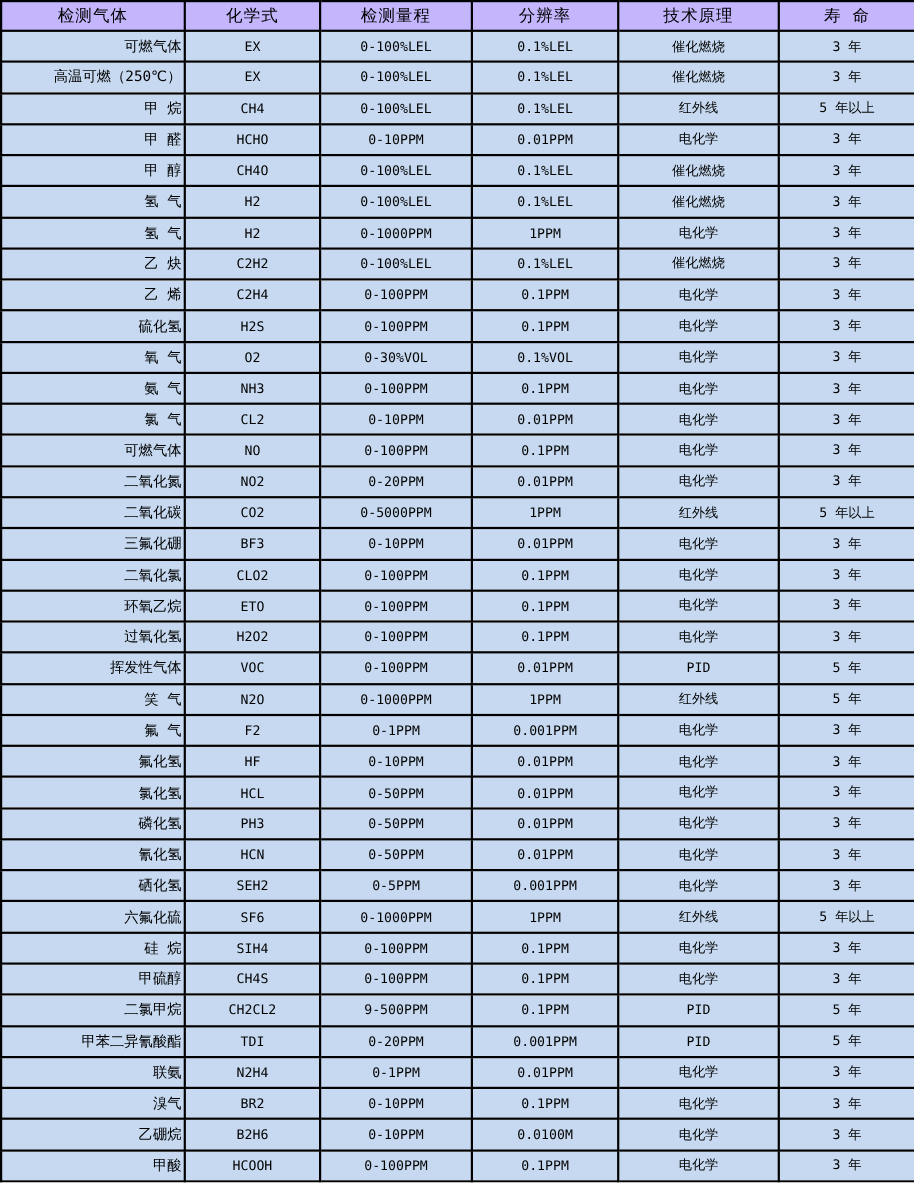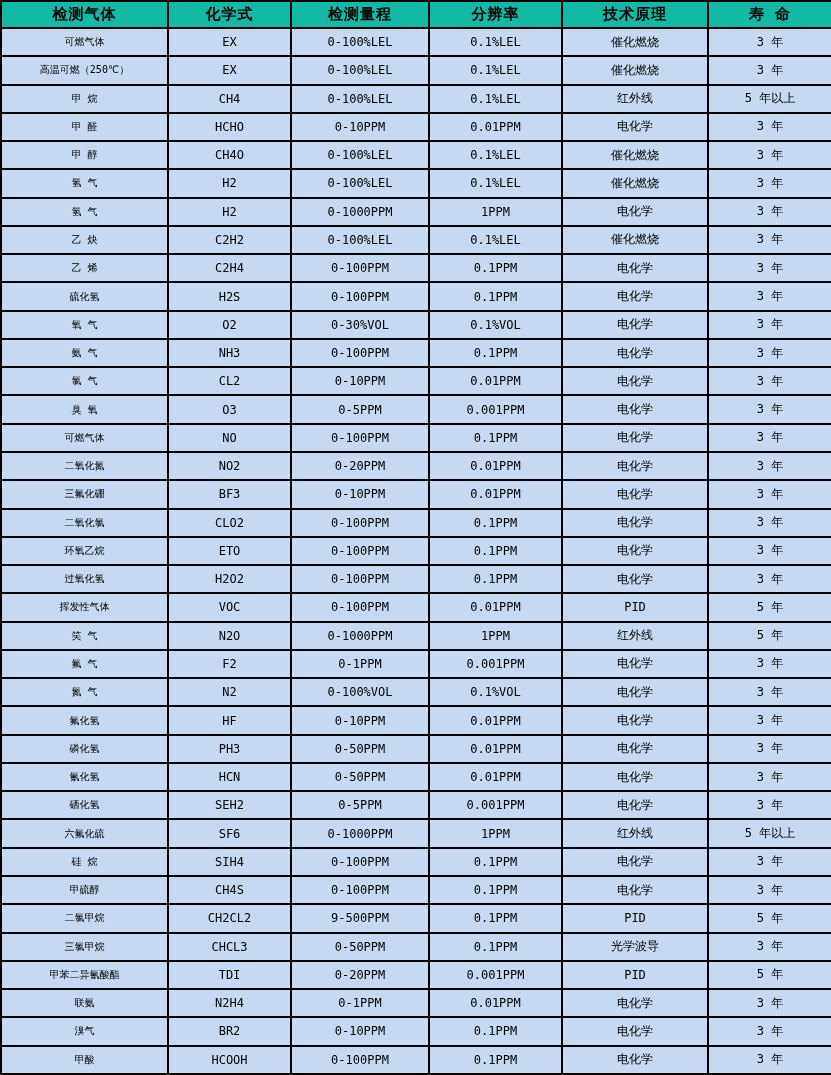--- a/index.html
+++ b/index.html
@@ -29,33 +29,34 @@
   table.gas-table th,
   table.gas-table td {
     border: 2px solid #000000;
     text-align: center;
     vertical-align: middle;
     padding: 0 2px;
     overflow: hidden;
     white-space: nowrap;
   }
   table.gas-table th {
-    background: #14b8a6;
+    background: #c4b5fd;
     font-size: 15px;
-    font-weight: bold;
+    font-weight: normal;
     height: 25px;
     letter-spacing: 1px;
   }
   table.gas-table td {
     background: #c6d9f0;
     font-size: 12px;
     height: 21px;
   }
   table.gas-table td.cell-gas-name {
-    font-size: 10px;
+    font-size: 13px;
+    text-align: right;
   }
 </style>
 </head>
 <body>
 
 <table class="gas-table">
   <colgroup>
     <col class="c1">
       <col class="c2">
       <col class="c3">
@@ -172,42 +173,42 @@
       </tr>
       <tr>
         <td class="cell-gas-name">氯 气</td>
         <td class="cell-formula">CL2</td>
         <td class="cell-range">0-10PPM</td>
         <td class="cell-resolution">0.01PPM</td>
         <td class="cell-principle">电化学</td>
         <td class="cell-lifespan">3 年</td>
       </tr>
       <tr>
-        <td class="cell-gas-name">臭 氧</td>
-        <td class="cell-formula">O3</td>
-        <td class="cell-range">0-5PPM</td>
-        <td class="cell-resolution">0.001PPM</td>
-        <td class="cell-principle">电化学</td>
-        <td class="cell-lifespan">3 年</td>
-      </tr>
-      <tr>
         <td class="cell-gas-name">可燃气体</td>
         <td class="cell-formula">NO</td>
         <td class="cell-range">0-100PPM</td>
         <td class="cell-resolution">0.1PPM</td>
         <td class="cell-principle">电化学</td>
         <td class="cell-lifespan">3 年</td>
       </tr>
       <tr>
         <td class="cell-gas-name">二氧化氮</td>
         <td class="cell-formula">NO2</td>
         <td class="cell-range">0-20PPM</td>
         <td class="cell-resolution">0.01PPM</td>
         <td class="cell-principle">电化学</td>
         <td class="cell-lifespan">3 年</td>
+      </tr>
+      <tr>
+        <td class="cell-gas-name">二氧化碳</td>
+        <td class="cell-formula">CO2</td>
+        <td class="cell-range">0-5000PPM</td>
+        <td class="cell-resolution">1PPM</td>
+        <td class="cell-principle">红外线</td>
+        <td class="cell-lifespan">5 年以上</td>
       </tr>
       <tr>
         <td class="cell-gas-name">三氟化硼</td>
         <td class="cell-formula">BF3</td>
         <td class="cell-range">0-10PPM</td>
         <td class="cell-resolution">0.01PPM</td>
         <td class="cell-principle">电化学</td>
         <td class="cell-lifespan">3 年</td>
       </tr>
       <tr>
@@ -252,31 +253,31 @@
       </tr>
       <tr>
         <td class="cell-gas-name">氟 气</td>
         <td class="cell-formula">F2</td>
         <td class="cell-range">0-1PPM</td>
         <td class="cell-resolution">0.001PPM</td>
         <td class="cell-principle">电化学</td>
         <td class="cell-lifespan">3 年</td>
       </tr>
       <tr>
-        <td class="cell-gas-name">氮 气</td>
-        <td class="cell-formula">N2</td>
-        <td class="cell-range">0-100%VOL</td>
-        <td class="cell-resolution">0.1%VOL</td>
-        <td class="cell-principle">电化学</td>
-        <td class="cell-lifespan">3 年</td>
-      </tr>
-      <tr>
         <td class="cell-gas-name">氟化氢</td>
         <td class="cell-formula">HF</td>
         <td class="cell-range">0-10PPM</td>
+        <td class="cell-resolution">0.01PPM</td>
+        <td class="cell-principle">电化学</td>
+        <td class="cell-lifespan">3 年</td>
+      </tr>
+      <tr>
+        <td class="cell-gas-name">氯化氢</td>
+        <td class="cell-formula">HCL</td>
+        <td class="cell-range">0-50PPM</td>
         <td class="cell-resolution">0.01PPM</td>
         <td class="cell-principle">电化学</td>
         <td class="cell-lifespan">3 年</td>
       </tr>
       <tr>
         <td class="cell-gas-name">磷化氢</td>
         <td class="cell-formula">PH3</td>
         <td class="cell-range">0-50PPM</td>
         <td class="cell-resolution">0.01PPM</td>
         <td class="cell-principle">电化学</td>
@@ -324,28 +325,20 @@
       </tr>
       <tr>
         <td class="cell-gas-name">二氯甲烷</td>
         <td class="cell-formula">CH2CL2</td>
         <td class="cell-range">9-500PPM</td>
         <td class="cell-resolution">0.1PPM</td>
         <td class="cell-principle">PID</td>
         <td class="cell-lifespan">5 年</td>
       </tr>
       <tr>
-        <td class="cell-gas-name">三氯甲烷</td>
-        <td class="cell-formula">CHCL3</td>
-        <td class="cell-range">0-50PPM</td>
-        <td class="cell-resolution">0.1PPM</td>
-        <td class="cell-principle">光学波导</td>
-        <td class="cell-lifespan">3 年</td>
-      </tr>
-      <tr>
         <td class="cell-gas-name">甲苯二异氰酸酯</td>
         <td class="cell-formula">TDI</td>
         <td class="cell-range">0-20PPM</td>
         <td class="cell-resolution">0.001PPM</td>
         <td class="cell-principle">PID</td>
         <td class="cell-lifespan">5 年</td>
       </tr>
       <tr>
         <td class="cell-gas-name">联氨</td>
         <td class="cell-formula">N2H4</td>
@@ -356,20 +349,28 @@
       </tr>
       <tr>
         <td class="cell-gas-name">溴气</td>
         <td class="cell-formula">BR2</td>
         <td class="cell-range">0-10PPM</td>
         <td class="cell-resolution">0.1PPM</td>
         <td class="cell-principle">电化学</td>
         <td class="cell-lifespan">3 年</td>
       </tr>
       <tr>
+        <td class="cell-gas-name">乙硼烷</td>
+        <td class="cell-formula">B2H6</td>
+        <td class="cell-range">0-10PPM</td>
+        <td class="cell-resolution">0.0100M</td>
+        <td class="cell-principle">电化学</td>
+        <td class="cell-lifespan">3 年</td>
+      </tr>
+      <tr>
         <td class="cell-gas-name">甲酸</td>
         <td class="cell-formula">HCOOH</td>
         <td class="cell-range">0-100PPM</td>
         <td class="cell-resolution">0.1PPM</td>
         <td class="cell-principle">电化学</td>
         <td class="cell-lifespan">3 年</td>
       </tr>
     </tbody>
 </table>
 

